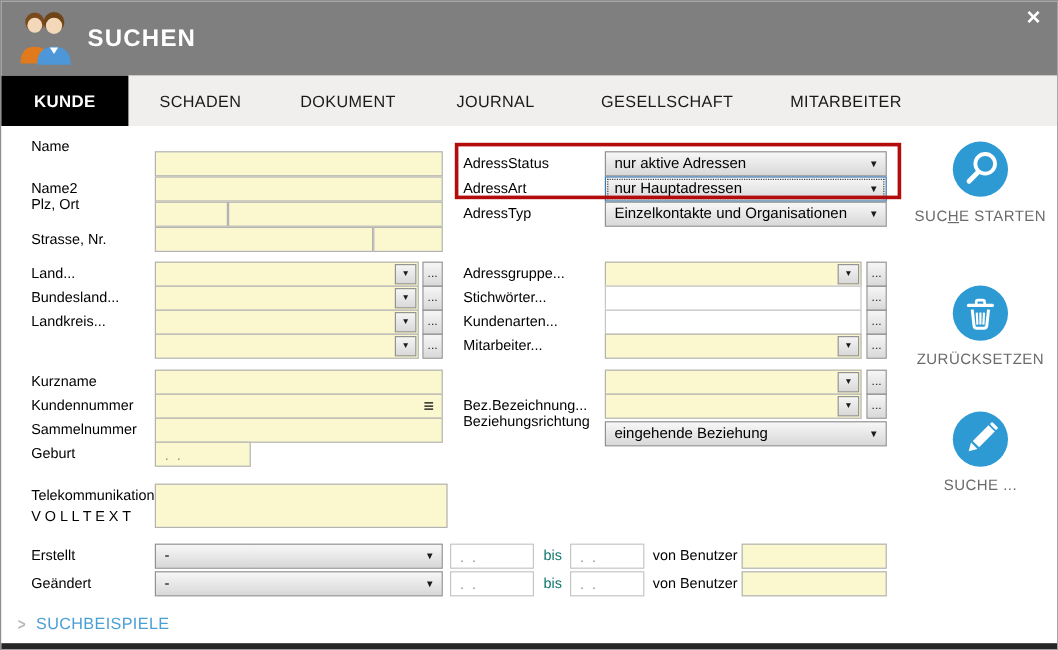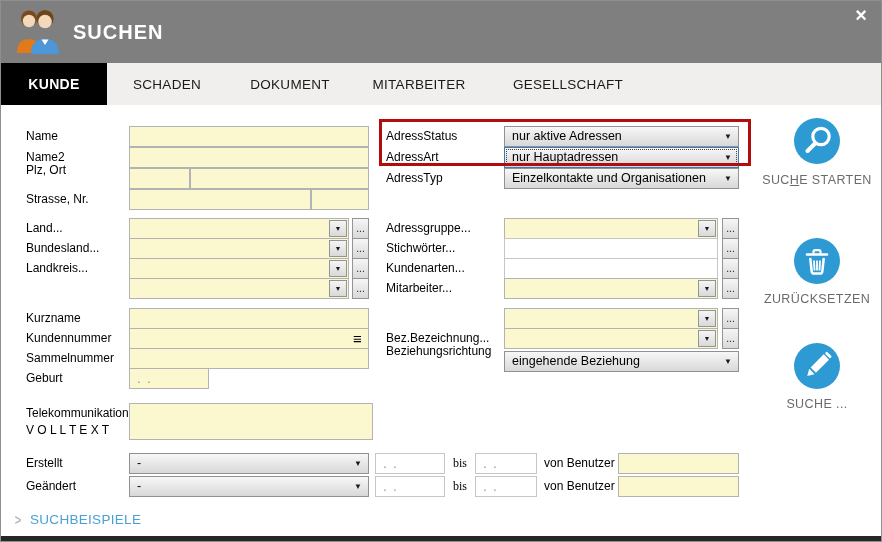--- a/index.html
+++ b/index.html
@@ -8,21 +8,21 @@
   .hdr{position:absolute;left:0;top:0;width:100%;height:62px;background:#7f7f7f;}
   .hdr-icon{position:absolute;left:12px;top:6px;width:52px;height:50px;}
   .hdr-title{position:absolute;left:72px;top:20px;color:#fff;font-size:20px;font-weight:bold;letter-spacing:1px;}
   .close-x{position:absolute;right:14px;top:2px;color:#fff;font-size:20px;font-weight:bold;cursor:pointer;line-height:24px;}
   
   .tabs{position:absolute;left:0;top:62px;width:100%;height:42px;display:flex;background:#f0efed;}
   .tab{display:flex;align-items:center;justify-content:center;font-size:13.5px;color:#1a1a1a;letter-spacing:.3px;cursor:pointer;}
   .tab.active{background:#000;color:#fff;font-weight:bold;font-size:14px;}
   
   .lbl{position:absolute;font-size:12px;color:#000;line-height:21px;white-space:nowrap;}
-  .lbl.gray{color:#000000;font-family:Liberation Serif, serif;}
+  .lbl.gray{color:#0f766e;}
   .iny,.inw{position:absolute;box-sizing:border-box;height:21px;border:1px solid #b3b3b3;background:#fbf8d0;font-family:"Liberation Sans",sans-serif;font-size:12px;padding:0 4px;color:#333;outline:none;}
   .inw{background:#fff;border-color:#c6c6c6;color:#8d8d8d;}
   .combo{position:absolute;box-sizing:border-box;height:21px;border:1px solid #919191;background:linear-gradient(#f7f7f7,#d8d8d8);font-size:12.5px;color:#000;line-height:19px;padding:0 20px 0 7px;cursor:pointer;white-space:nowrap;}
   .combo .arr{position:absolute;right:6px;top:6px;font-size:8px;color:#1a1a1a;line-height:8px;}
   .combo.focus{border-color:#3d7ab5;outline:1px dotted #444;outline-offset:-3px;}
   .comboy{position:absolute;box-sizing:border-box;height:21px;border:1px solid #b3b3b3;background:#fbf8d0;cursor:pointer;}
   .arrbtn{position:absolute;right:1px;top:1px;bottom:1px;width:18px;background:linear-gradient(#f5f5f5,#d9d9d9);border:1px solid #949494;box-sizing:border-box;display:flex;align-items:center;justify-content:center;font-size:7px;color:#1a1a1a;cursor:pointer;}
   .dots{position:absolute;box-sizing:border-box;width:17px;height:21px;background:linear-gradient(#f6f6f6,#d9d9d9);border:1px solid #949494;font-family:"Liberation Sans",sans-serif;font-size:10px;color:#1a1a1a;line-height:8px;padding:0;cursor:pointer;}
   .menu-glyph{position:absolute;font-size:15px;font-weight:bold;color:#000;line-height:21px;}
   
@@ -55,25 +55,26 @@
       <polygon points="28.5,32.5 35.5,32.5 32,38" fill="#fff"></polygon>
     </svg>
     <div class="hdr-title">SUCHEN</div>
     <div class="close-x">×</div>
   </div>
 
   <div class="tabs">
     <div class="tab active" style="width:106px">KUNDE</div>
     <div class="tab" style="width:120px">SCHADEN</div>
     <div class="tab" style="width:126px">DOKUMENT</div>
+    <div class="tab" style="width:120px">JOURNAL</div>
+    <div class="tab" style="width:166px">GESELLSCHAFT</div>
     <div class="tab" style="width:132px">MITARBEITER</div>
-    <div class="tab" style="width:166px">GESELLSCHAFT</div>
-  </div>
-
-  <div class="lbl" style="left:25px;top:125px">Name</div>
+  </div>
+
+  <div class="lbl" style="left:25px;top:111px">Name</div>
   <input class="iny" style="left: 128px; top: 125px; width: 240px;">
   <div class="lbl" style="left:25px;top:146px">Name2</div>
   <input class="iny" style="left: 128px; top: 146px; width: 240px;">
   <div class="lbl" style="left:25px;top:159px">Plz, Ort</div>
   <input class="iny" style="left: 128px; top: 167px; width: 61px;">
   <input class="iny" style="left: 189px; top: 167px; width: 179px;">
   <div class="lbl" style="left:25px;top:188px">Strasse, Nr.</div>
   <input class="iny" style="left: 128px; top: 188px; width: 182px;">
   <input class="iny" style="left: 310px; top: 188px; width: 58px;">
 

